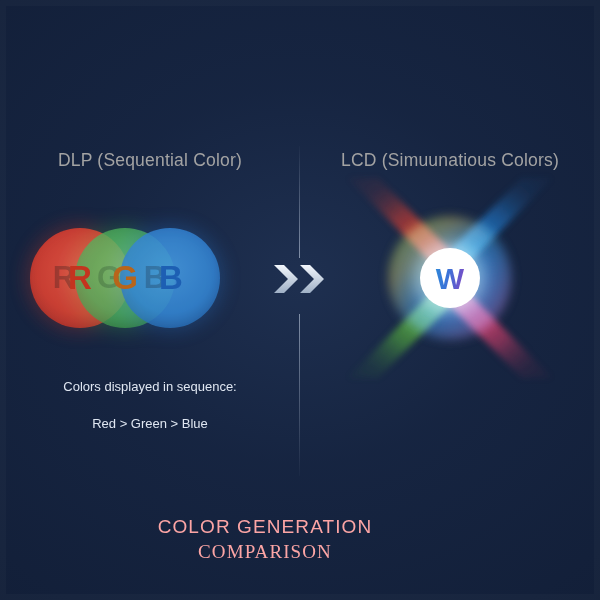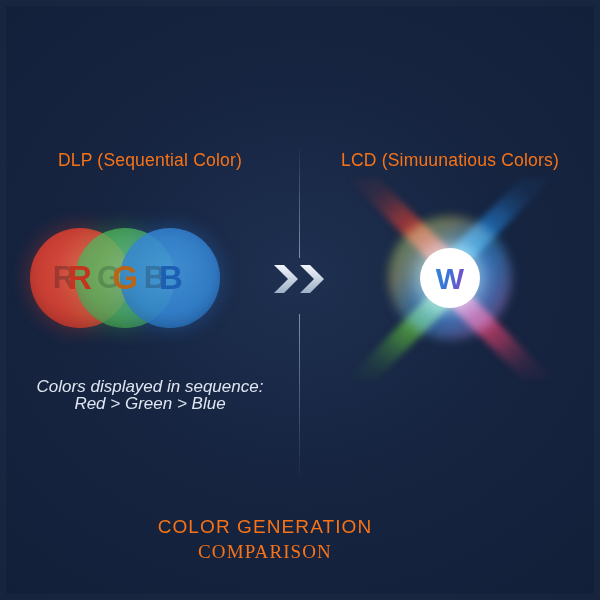--- a/index.html
+++ b/index.html
@@ -36,54 +36,53 @@
                 rgba(12,22,42,0.30) 100%);
     pointer-events: none;
     z-index: 1;
   }
 
   
   .panel-title {
     position: absolute;
     top: 150px;
     font-size: 17.5px;
-    color: #f97316;
+    color: #a3a3a3;
     letter-spacing: 0.2px;
     text-align: center;
     z-index: 20;
     white-space: nowrap;
   }
   #title-dlp  { left: 0;   width: 300px; }
   #title-lcd  { left: 300px; width: 300px; }
 
   .caption {
     position: absolute;
     top: 378px;
     width: 300px;
     text-align: center;
-    font-size: 17px;
+    font-size: 13px;
     line-height: 17px;
     color: #dfe6f1;
     z-index: 20;
-    font-style: italic;
   }
   #caption-dlp { left: 0; }
   #caption-lcd { left: 300px; }
-  .caption .line2 { display: block; }
+  .caption .line2 { display: block; margin-top: 20px; }
 
   #bottom-title {
     position: absolute;
     left: 0;
     top: 514px;
     width: 530px;
     text-align: center;
     font-size: 19px;
     line-height: 25px;
     letter-spacing: 1.1px;
-    color: #f97316;
+    color: #fca5a5;
     z-index: 20;
   }
   #bottom-title .l2 { display: block; font-family: Liberation Serif, serif; }
 
   
   .divider-seg {
     position: absolute;
     left: 299px;
     width: 1px;
     z-index: 10;

